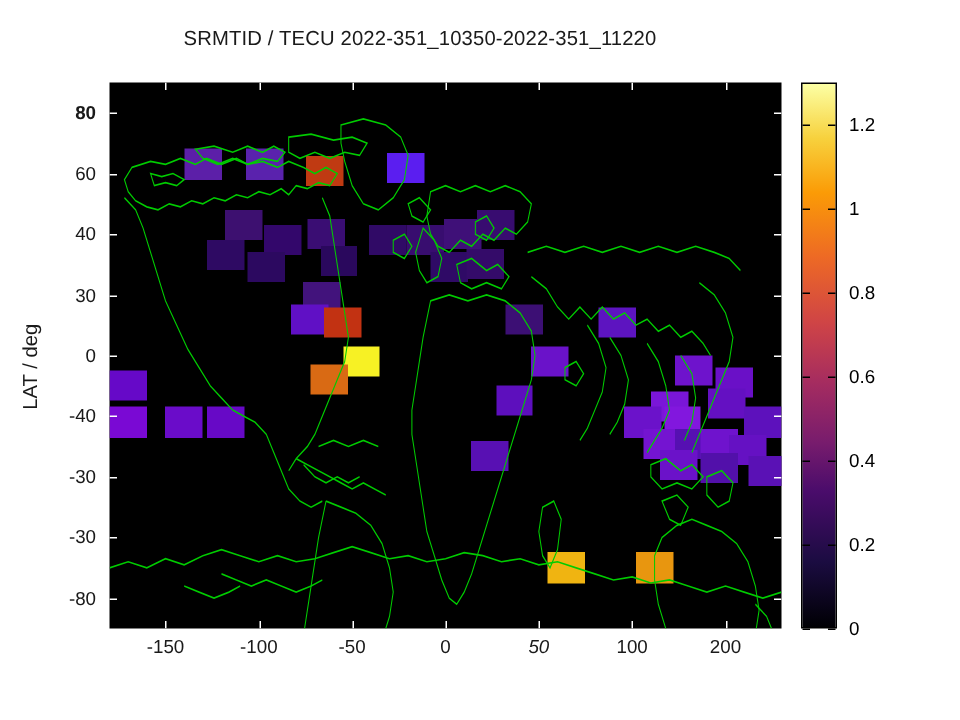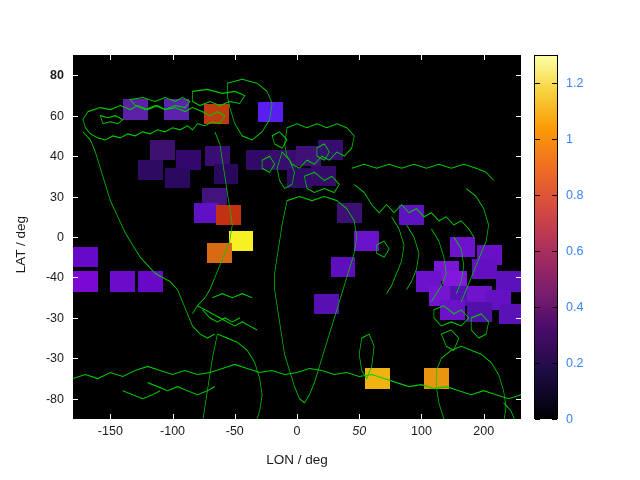--- a/index.html
+++ b/index.html
@@ -137,30 +137,31 @@
     height: 1px;
     width: 5px;
     background: #000000;
   }
   .cb-tick-left { left: 1px; }
   .cb-tick-right { right: 1px; }
   .cb-label {
     position: absolute;
     left: 566px;
     font-size: 12.5px;
-    color: #3b82f6;
+    color: #000000;
     transform: translateY(-50%);
     white-space: nowrap;
   }
 </style>
 </head>
 <body>
 
 <div id="figure">
 
+  <div id="plot-title">SRMTID / TECU 2022-351_10350-2022-351_11220</div>
 
   <div id="axes">
     <div id="data-layer">
         <div class="cell" style="left: 0px; top: 192.11px; width: 24.89px; height: 20.22px; background: rgb(102, 9, 200);"></div>
         <div class="cell" style="left: 0px; top: 216.38px; width: 24.89px; height: 20.22px; background: rgb(122, 9, 212);"></div>
         <div class="cell" style="left: 37.33px; top: 216.38px; width: 24.89px; height: 20.22px; background: rgb(106, 12, 201);"></div>
         <div class="cell" style="left: 64.71px; top: 216.38px; width: 24.89px; height: 20.22px; background: rgb(103, 9, 198);"></div>
         <div class="cell" style="left: 49.78px; top: 44.49px; width: 24.89px; height: 20.22px; background: rgb(92, 31, 168);"></div>
         <div class="cell" style="left: 90.84px; top: 44.49px; width: 24.89px; height: 20.22px; background: rgb(90, 34, 173);"></div>
         <div class="cell" style="left: 130.67px; top: 48.53px; width: 24.89px; height: 20.22px; background: rgb(192, 58, 18);"></div>
@@ -344,21 +345,20 @@
       <div class="tick-label ytick-label" style="top: 115.667px;">60</div>
       <div class="tick-label ytick-label" style="top: 156.111px;">40</div>
       <div class="tick-label ytick-label" style="top: 196.556px;">30</div>
       <div class="tick-label ytick-label" style="top: 237px;">0</div>
       <div class="tick-label ytick-label" style="top: 277.444px;">-40</div>
       <div class="tick-label ytick-label" style="top: 317.889px;">-30</div>
       <div class="tick-label ytick-label" style="top: 358.333px;">-30</div>
       <div class="tick-label ytick-label" style="top: 398.778px;">-80</div>
     </div>
 
-  <div id="xlabel">LON / deg</div>
   <div id="ylabel">LAT / deg</div>
 
   <div id="colorbar-wrap">
     <div id="colorbar-gradient" style="background: linear-gradient(rgb(252, 255, 164) 0%, rgb(247, 209, 61) 10%, rgb(251, 155, 6) 20%, rgb(237, 105, 37) 32%, rgb(207, 68, 70) 44%, rgb(165, 44, 96) 55%, rgb(120, 28, 109) 66%, rgb(74, 12, 107) 75%, rgb(27, 12, 65) 88%, rgb(0, 0, 4) 100%);"></div>
   <div class="cb-tick cb-tick-left" style="top: 28px;"></div>
       <div class="cb-tick cb-tick-right" style="top: 28px;"></div>
       <div class="cb-tick cb-tick-left" style="top: 84px;"></div>
       <div class="cb-tick cb-tick-right" style="top: 84px;"></div>
       <div class="cb-tick cb-tick-left" style="top: 140px;"></div>
       <div class="cb-tick cb-tick-right" style="top: 140px;"></div>

